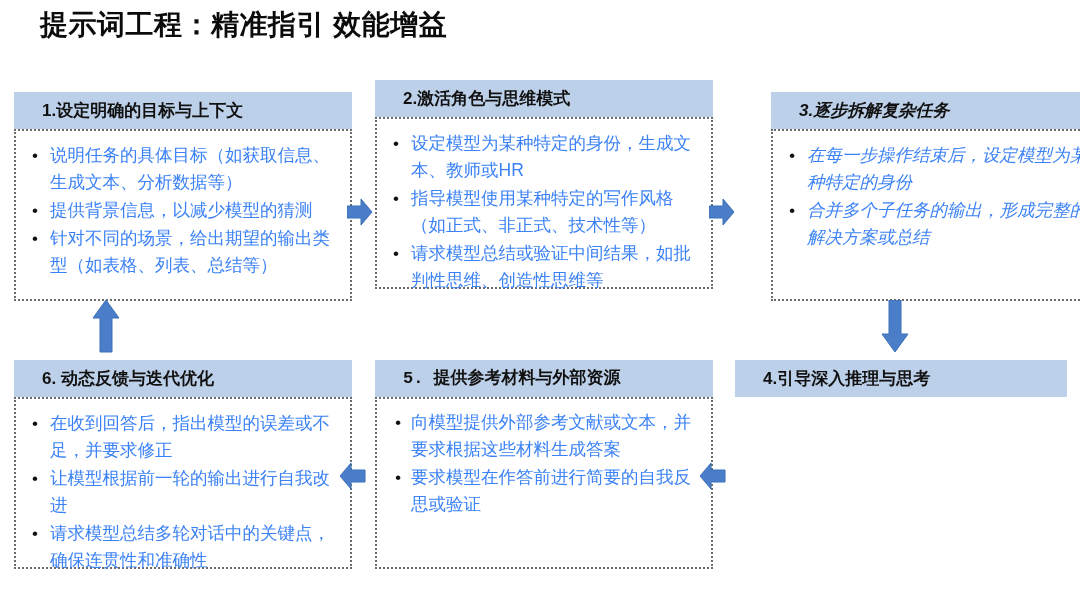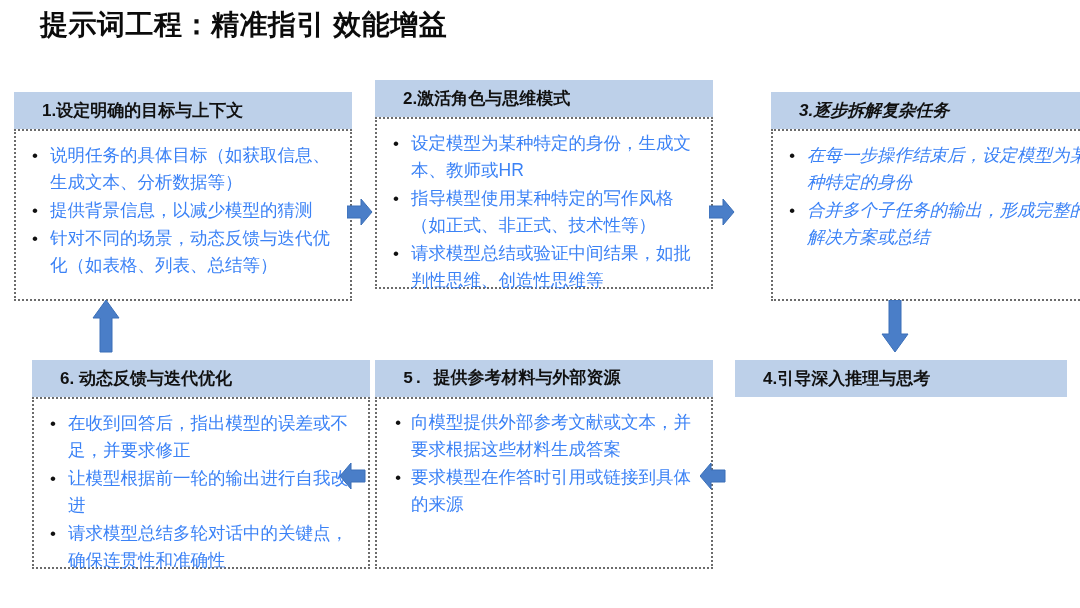--- a/index.html
+++ b/index.html
@@ -78,21 +78,21 @@
   
   #card-1 { left: 14px;  top: 92px;  width: 338px; }
   #card-1 .card-body { height: 172px; }
 
   #card-2 { left: 375px; top: 80px;  width: 338px; }
   #card-2 .card-body { height: 172px; }
 
   #card-3 { left: 771px; top: 92px;  width: 332px; font-style: italic; }
   #card-3 .card-body { height: 172px; }
 
-  #card-6 { left: 32px;  top: 360px; width: 338px; }
+  #card-6 { left: 14px;  top: 360px; width: 338px; }
   #card-6 .card-body { height: 172px; }
 
   #card-5 { left: 375px; top: 360px; width: 338px; font-family: Liberation Mono, monospace; }
   #card-5 .card-body { height: 172px; }
 
   #card-4 { left: 735px; top: 360px; width: 332px; }
   #card-4 .card-body { height: 172px; }
 
   
   .arrow {
@@ -111,21 +111,21 @@
 <body>
 
 <div id="page-title">提示词工程：精准指引 效能增益</div>
 
 <div class="card" id="card-1">
   <div class="card-header">1.设定明确的目标与上下文</div>
   <div class="card-body">
     <ul>
       <li>说明任务的具体目标（如获取信息、生成文本、分析数据等）</li>
       <li>提供背景信息，以减少模型的猜测</li>
-      <li>针对不同的场景，动态反馈与迭代优化（如表格、列表、总结等）</li>
+      <li>针对不同的场景，给出期望的输出类型（如表格、列表、总结等）</li>
     </ul>
   </div>
 </div>
 
 <div class="card" id="card-2">
   <div class="card-header">2.激活角色与思维模式</div>
   <div class="card-body">
     <ul>
       <li>设定模型为某种特定的身份，生成文本、教师或HR</li>
       <li>指导模型使用某种特定的写作风格（如正式、非正式、技术性等）</li>
@@ -153,21 +153,21 @@
       <li>请求模型总结多轮对话中的关键点，确保连贯性和准确性</li>
     </ul>
   </div>
 </div>
 
 <div class="card" id="card-5">
   <div class="card-header">5. 提供参考材料与外部资源</div>
   <div class="card-body">
     <ul>
       <li>向模型提供外部参考文献或文本，并要求根据这些材料生成答案</li>
-      <li>要求模型在作答时引用或链接到具体的来源</li>
+      <li>要求模型在作答前进行简要的自我反思或验证</li>
     </ul>
   </div>
 </div>
 
 <div class="card" id="card-4">
   <div class="card-header">4.引导深入推理与思考</div>
 </div>
 
 <div class="arrow" id="arrow-1-2">
   <svg width="26" height="28" viewBox="0 0 26 28">

